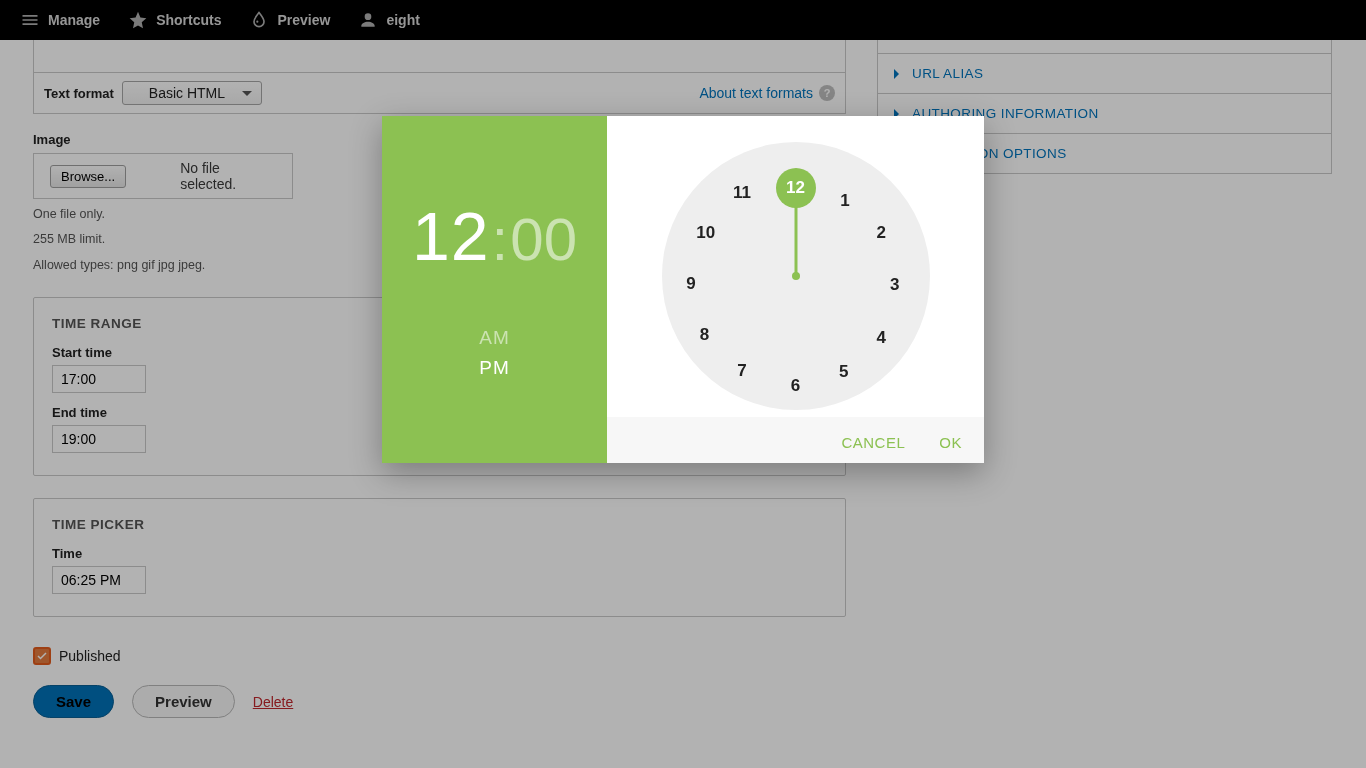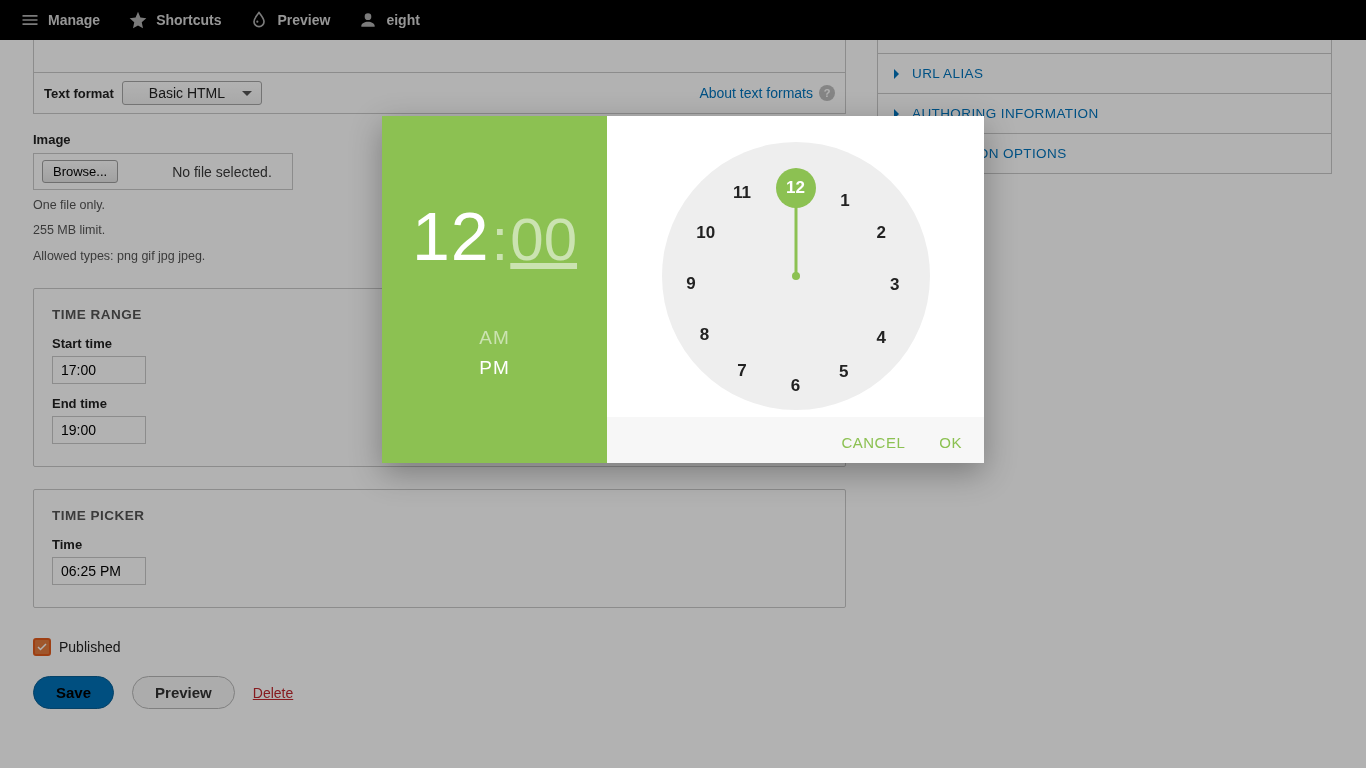--- a/index.html
+++ b/index.html
@@ -22,21 +22,21 @@
   .format-row { display: flex; align-items: center; justify-content: space-between; border: 1px solid #c9c9c9; border-top: 1px solid #c9c9c9; padding: 8px 10px; background: #fff; }
   .format-row .left { display: flex; align-items: center; gap: 8px; }
   .format-label { font-weight: bold; font-size: 13px; }
   .format-select { position: relative; border: 1px solid #a6a6a6; border-radius: 3px; padding: 3px 28px 3px 26px; min-width: 140px; font-size: 14px; background: linear-gradient(#fff,#f1f1f1); cursor: pointer; }
   .format-select::after { content:""; position:absolute; right:9px; top:50%; margin-top:-2px; border:5px solid transparent; border-top-color:#555; }
   .about-link { color: #0074bd; font-size: 14px; text-decoration: none; display: flex; align-items: center; gap: 6px; }
   .help-icon { display:inline-block; width:16px; height:16px; border-radius:50%; background:#bfbfbf; color:#fff; text-align:center; line-height:16px; font-size:11px; font-weight:bold; }
   
   .image-block { margin-top: 18px; }
   .image-label { font-weight: bold; font-size: 13px; margin-bottom: 6px; display:block; }
-  .file-wrap { display: flex; align-items: center; border: 1px solid #c9c9c9; padding: 6px 8px; width: 260px; gap: 8px; }
+  .file-wrap { display: flex; align-items: center; border: 1px solid #c9c9c9; padding: 6px 16px; width: 260px; gap: 8px; }
   .browse-btn { border: 1px solid #a0a0a0; background: linear-gradient(#fefefe,#e6e6e6); border-radius: 3px; padding: 3px 10px; font-size: 13px; cursor: pointer; }
   .file-status { color: #3a3a3a; font-size: 14px; margin-left: 46px; }
   .hint { color: #555; font-size: 12.5px; line-height: 1.55; margin-top: 6px; }
   
   .fieldset { border: 1px solid #c9c9c9; border-radius: 2px; margin-top: 22px; padding: 18px 18px 22px 18px; background: #fff; }
   .fieldset-title { font-weight: bold; letter-spacing: 0.5px; color: #555; font-size: 13.5px; margin-bottom: 14px; }
   .field-label { font-weight: bold; font-size: 13px; margin-bottom: 5px; display:block; }
   .text-input { border: 1px solid #c9c9c9; padding: 5px 8px; width: 94px; font-size: 14px; background:#fff; }
   .field { margin-bottom: 12px; }
   .field:last-child { margin-bottom: 0; }
@@ -59,21 +59,21 @@
   
   
   .dim { position:absolute; inset:0; background: rgba(0,0,0,0.30); z-index:100; }
   
   
   .dialog { position:absolute; z-index:200; left: 382px; top: 116px; width: 602px; height: 347px; background:#fff; box-shadow: 0 10px 30px rgba(0,0,0,0.3); display:flex; }
   .dlg-left { width: 225px; background: #8cc152; color:#fff; display:flex; flex-direction:column; align-items:center; justify-content:center; }
   .time-big { display:flex; align-items:baseline; font-weight:300; }
   .time-h { font-size: 68px; color:#fff; letter-spacing:1px; }
   .time-colon { font-size: 60px; color: rgba(255,255,255,0.55); padding:0 2px; }
-  .time-m { font-size: 60px; color: rgba(255,255,255,0.55); text-decoration: underline; }
+  .time-m { font-size: 60px; color: rgba(255,255,255,0.55); }
   .ampm { margin-top: 48px; text-align:center; }
   .ampm div { font-size: 19px; letter-spacing:1px; padding:4px 0; cursor:pointer; }
   .ampm .inactive { color: rgba(255,255,255,0.55); }
   .ampm .active { color: #fff; font-weight:500; }
   
   .dlg-right { flex:1; position:relative; background:#fff; }
   .clock { position:absolute; left:50%; top:26px; transform:translateX(-50%); width: 268px; height: 268px; border-radius:50%; background:#eeeeee; }
   .clock .num { position:absolute; width:28px; height:28px; line-height:28px; text-align:center; font-size:17px; font-weight:600; color:#222; cursor:pointer; transform:translate(-50%,-50%); }
   .clock .sel-circle { position:absolute; width:40px; height:40px; border-radius:50%; background:#8cc152; transform:translate(-50%,-50%); }
   .clock .hand { position:absolute; left:50%; top:50%; width:3px; height:96px; background:#8cc152; transform-origin: top center; transform: translate(-50%,0) rotate(180deg); }

